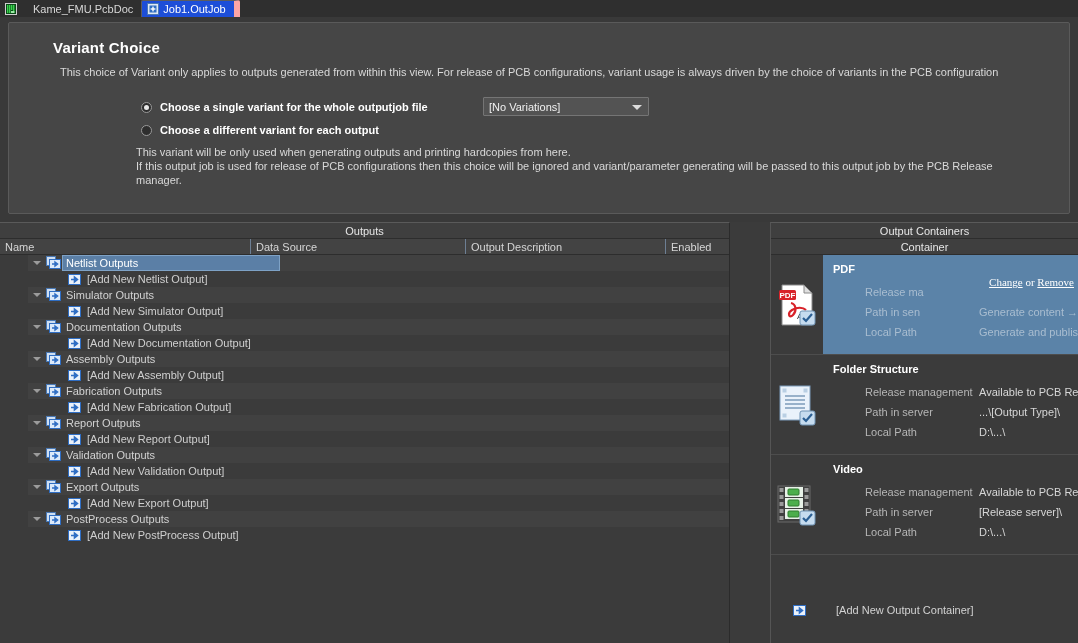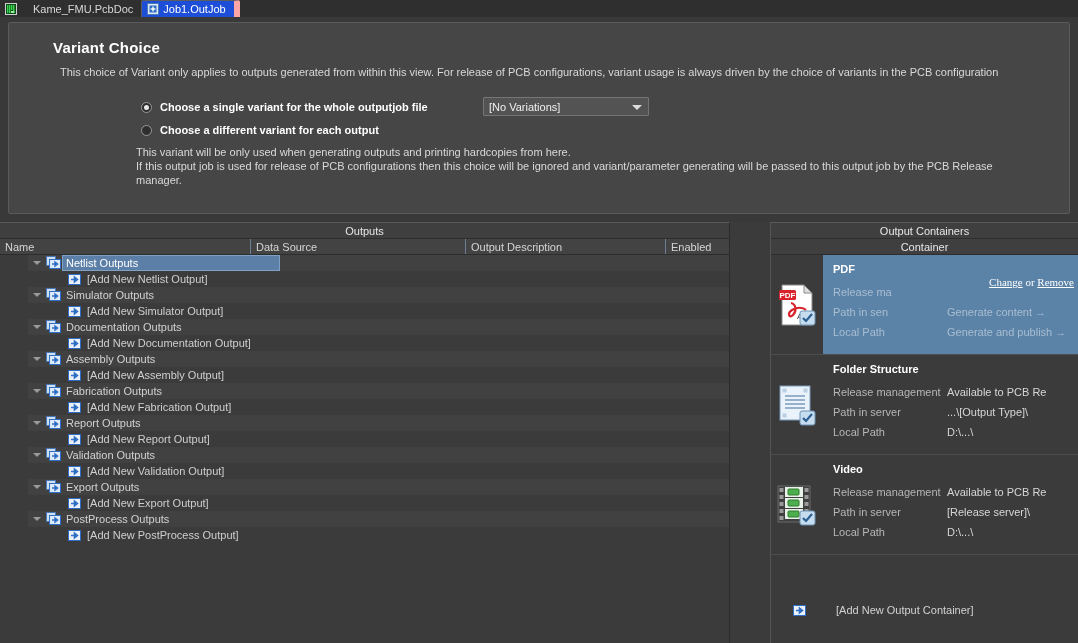--- a/index.html
+++ b/index.html
@@ -195,21 +195,21 @@
     position: absolute; right: 4px; top: 21px;
     font-size: 11px; color: #ffffff; font-family: Liberation Serif, serif;
   }
   .cont-actions a { color: #ffffff; text-decoration: underline; cursor: pointer; }
   .cont-actions span { color: #ffffff; }
   .crow {
     display: flex; align-items: center;
     height: 20px;
     font-size: 11px;
   }
-  .crow .k { width: 114px; flex: 0 0 auto; color: #b6b6b6; }
+  .crow .k { width: 114px; flex: 0 0 auto; color: #b6b6b6; margin-left: 32px; }
   .cont-block.sel .crow .k { color: #a9bdd0; }
   .crow .v { color: #d6d6d6; white-space: nowrap; }
   .cont-block.sel .crow .v { color: #a9bdd0; text-decoration: none; }
   .genlink { color: #a9bdd0; }
 
   .add-container {
     position: absolute; left: 0; top: 376px; width: 100%;
     display: flex; align-items: center;
     height: 22px;
     padding-left: 22px;

